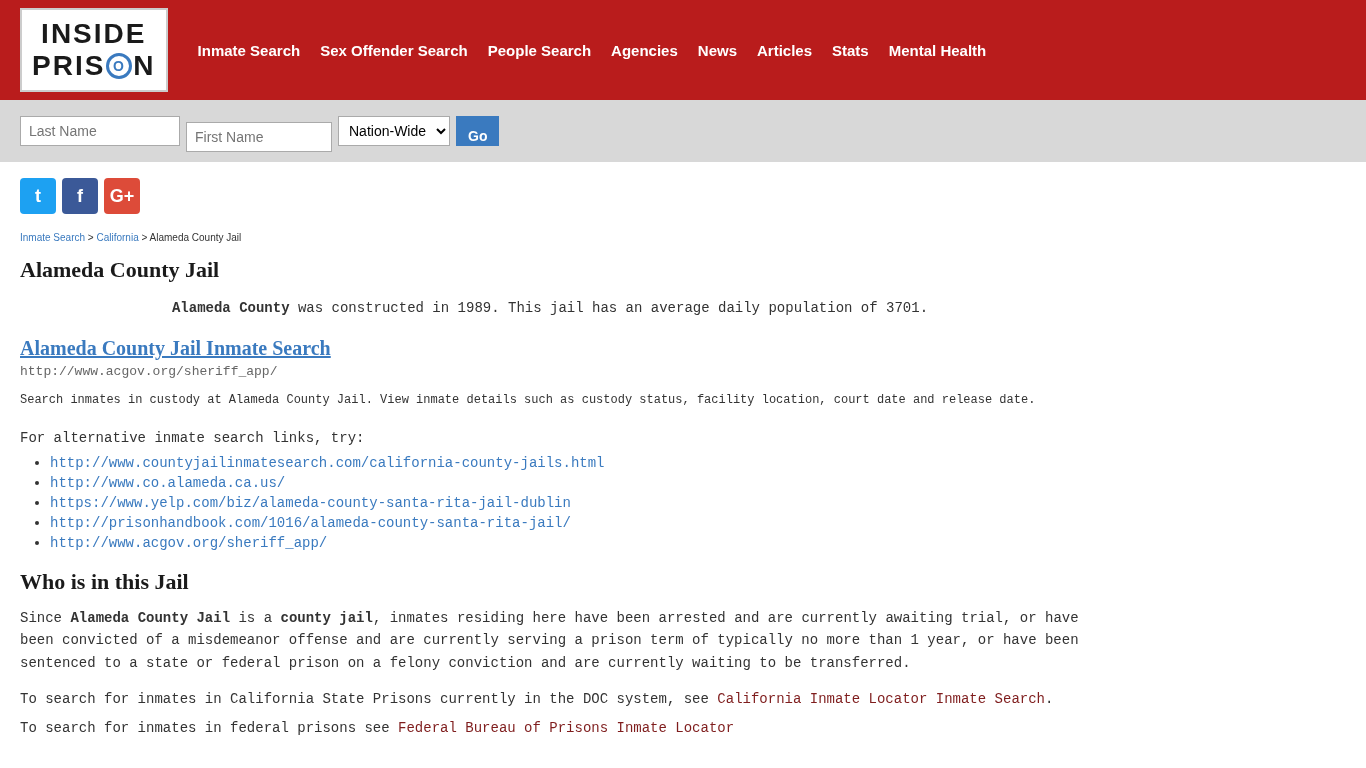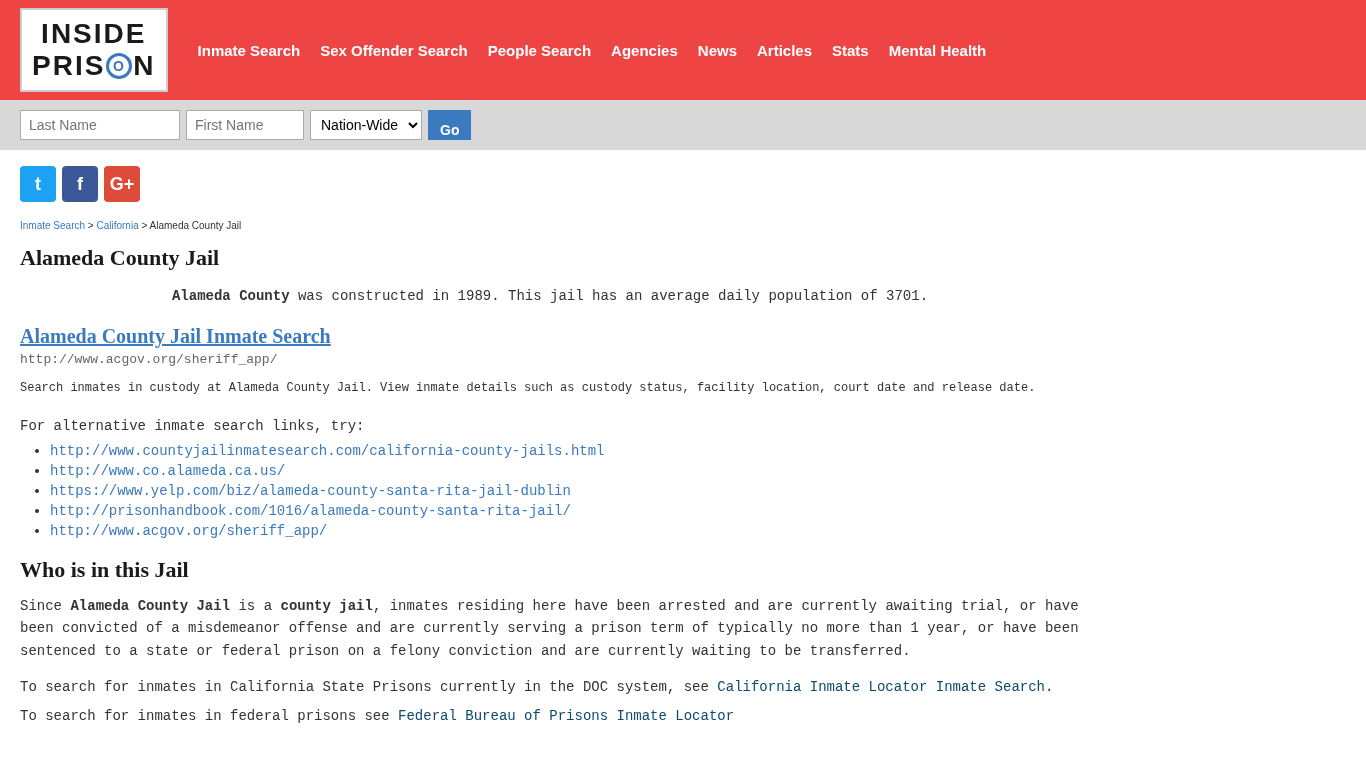--- a/index.html
+++ b/index.html
@@ -1,20 +1,20 @@
 <!DOCTYPE html>
 <html><head>
   <meta charset="utf-8">
   <style>
     * { margin: 0; padding: 0; box-sizing: border-box; }
     body { font-family: Arial, sans-serif; font-size: 14px; color: #333; background: #fff; }
 
     
     #header {
-      background-color: #ef4444;
+      background-color: #b91c1c;
       display: flex;
       align-items: center;
       padding: 8px 20px;
       min-height: 96px;
     }
     #logo-box {
       background: #fff;
       border: 2px solid #ccc;
       padding: 8px 10px;
       margin-right: 30px;
@@ -72,21 +72,21 @@
       align-items: center;
       gap: 6px;
     }
     #search-bar input {
       border: 1px solid #aaa;
       padding: 4px 8px;
       font-size: 14px;
       height: 30px;
     }
     #search-bar input[name="last"] { width: 160px; color: #999; }
-    #search-bar input[name="first"] { width: 118px; color: #c2410c; }
+    #search-bar input[name="first"] { width: 146px; color: #c2410c; margin-top: 12px; }
     #search-bar select {
       border: 1px solid #aaa;
       padding: 4px 6px;
       font-size: 14px;
       height: 30px;
       background: #ffffff;
     }
     #search-bar button {
       background: #3a7abf;
       color: #fff;
@@ -204,21 +204,21 @@
       line-height: 1.6;
       margin-bottom: 14px;
     }
     .who-text strong { font-weight: bold; }
     .search-text {
       font-family: 'Courier New', monospace;
       font-size: 14px;
       line-height: 1.6;
       margin-bottom: 6px;
     }
-    .search-text a { color: #0c4a6e; text-decoration: none; }
+    .search-text a { color: #7f1d1d; text-decoration: none; }
   </style>
 </head>
 <body>
 
 <div id="header">
   <div id="logo-box">
     <span id="logo-text-inside">INSIDE</span>
     <div id="logo-text-prison">
       <span>PRIS</span>
         <span id="logo-circle">O</span>

